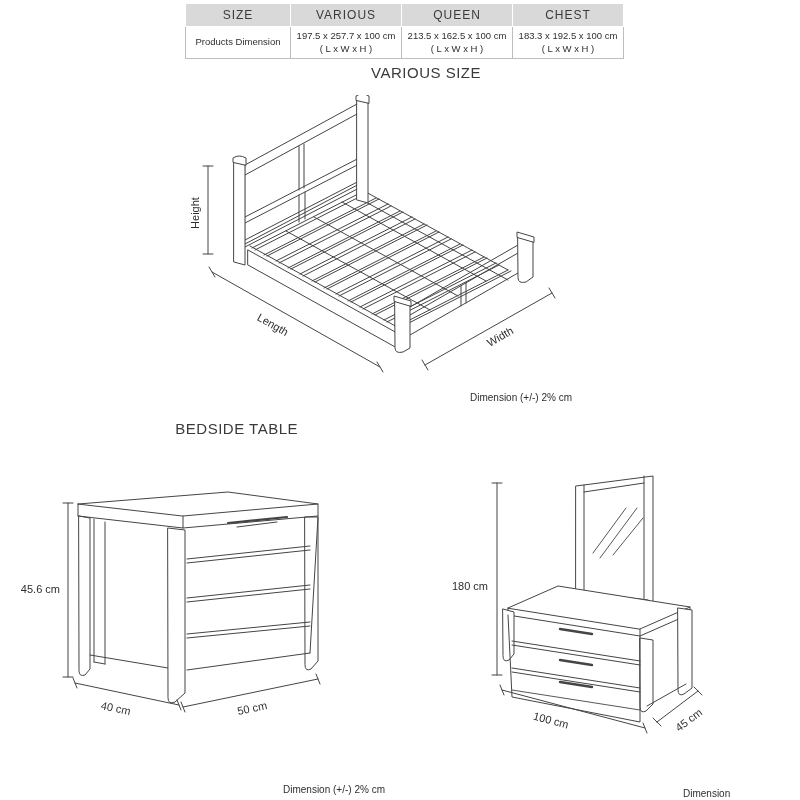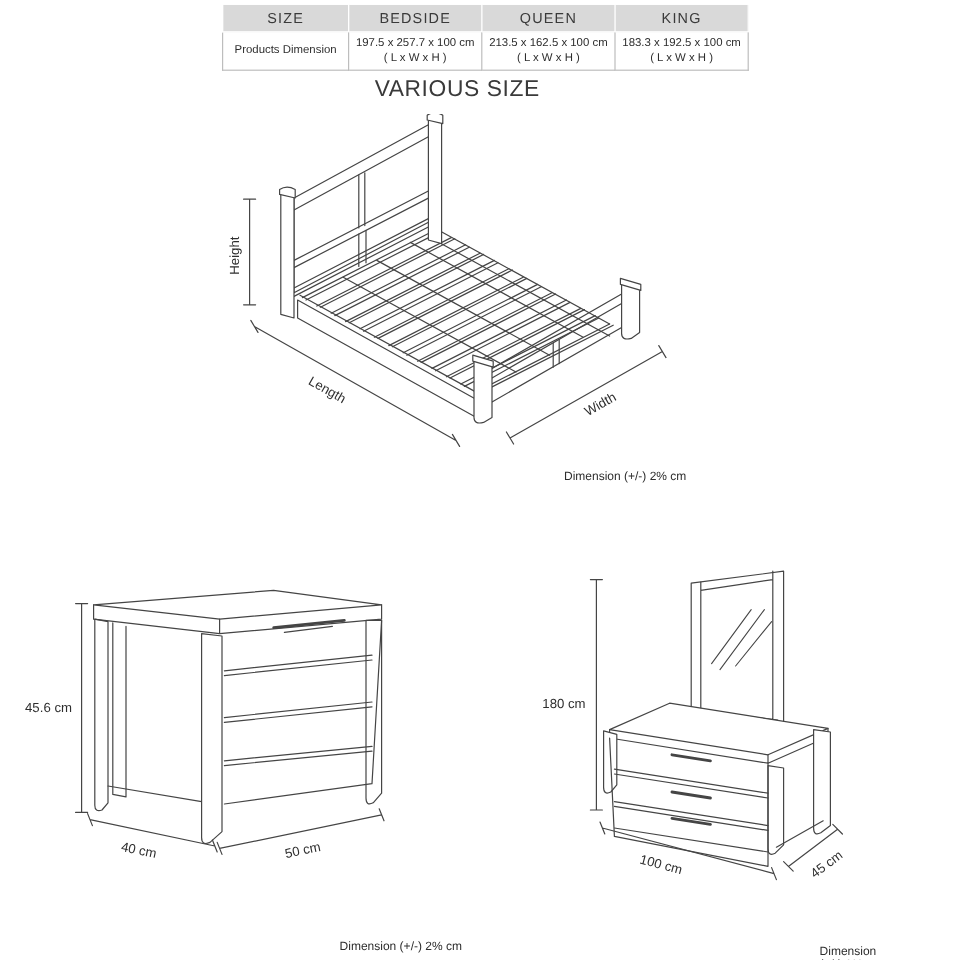--- a/index.html
+++ b/index.html
@@ -8,60 +8,61 @@
 
   
   .size-table{position:absolute;left:185px;top:3px;border-collapse:collapse;table-layout:fixed;}
   .size-table th{background:#d9d9d9;color:#3a3a3a;font-weight:normal;font-size:12px;
     letter-spacing:1px;height:22px;border:1px solid #fff;padding:0 4px;}
   .size-table td{border:1px solid #bdbdbd;background:#fff;font-size:9.5px;line-height:1.35;
     text-align:center;vertical-align:middle;padding:2px 2px;color:#2e2e2e;height:27px;}
   .col-size{width:96px;}
   .col-dim{width:102px;}
 
-  .section-title{position:absolute;font-size:19px;color:#3a3a3a;letter-spacing:.5px;text-align:center;width:200px;}
+  .section-title{position:absolute;font-size:15px;color:#3a3a3a;letter-spacing:.5px;text-align:right;width:200px;}
   .tolerance{position:absolute;font-size:10px;color:#2e2e2e;margin-top:16px;}
 
   .drawing{position:absolute;}
   .lineart{stroke:#454545;stroke-width:1;fill:none;stroke-linecap:round;stroke-linejoin:round;}
   .whitefill{fill:#ffffff;}
   .dim-label{font-size:11px;fill:#2e2e2e;}
 </style>
 </head>
 <body>
 
 <div class="canvas">
 
   <table class="size-table">
     <tbody>
         <tr>
       <th class="col-size">SIZE</th>
-      <th class="col-dim">BEDSIDE</th>
+      <th class="col-dim">VARIOUS</th>
       <th class="col-dim">QUEEN</th>
-      <th class="col-dim">KING</th>
+      <th class="col-dim">CHEST</th>
     </tr>
     <tr>
       <td>Products Dimension</td>
       <td>
         <div>197.5 x 257.7 x 100 cm</div>
         <div>( L x W x H )</div>
       </td>
       <td>
         <div>213.5 x 162.5 x 100 cm</div>
         <div>( L x W x H )</div>
       </td>
       <td>
         <div>183.3 x 192.5 x 100 cm</div>
         <div>( L x W x H )</div>
       </td>
     </tr>
   </tbody>
     </table>
 
   <div class="section-title" style="left:281px;top:64px;">VARIOUS SIZE</div>
+  <div class="section-title" style="left:98px;top:420px;">BEDSIDE TABLE</div>
 
   <svg class="drawing" style="left:180px;top:95px;" width="420" height="300" viewBox="0 0 420 300">
 
     <g class="lineart">
       <path d="M184,96 L328,175 M184,106 L328,185"></path>
     </g>
 
     <g class="lineart" stroke-width="0.9">
       <path d="M72,153 L184,96 M75,155 L187,98"></path>
       <path d="M84,160 L196,103 M87,161 L199,104"></path>

